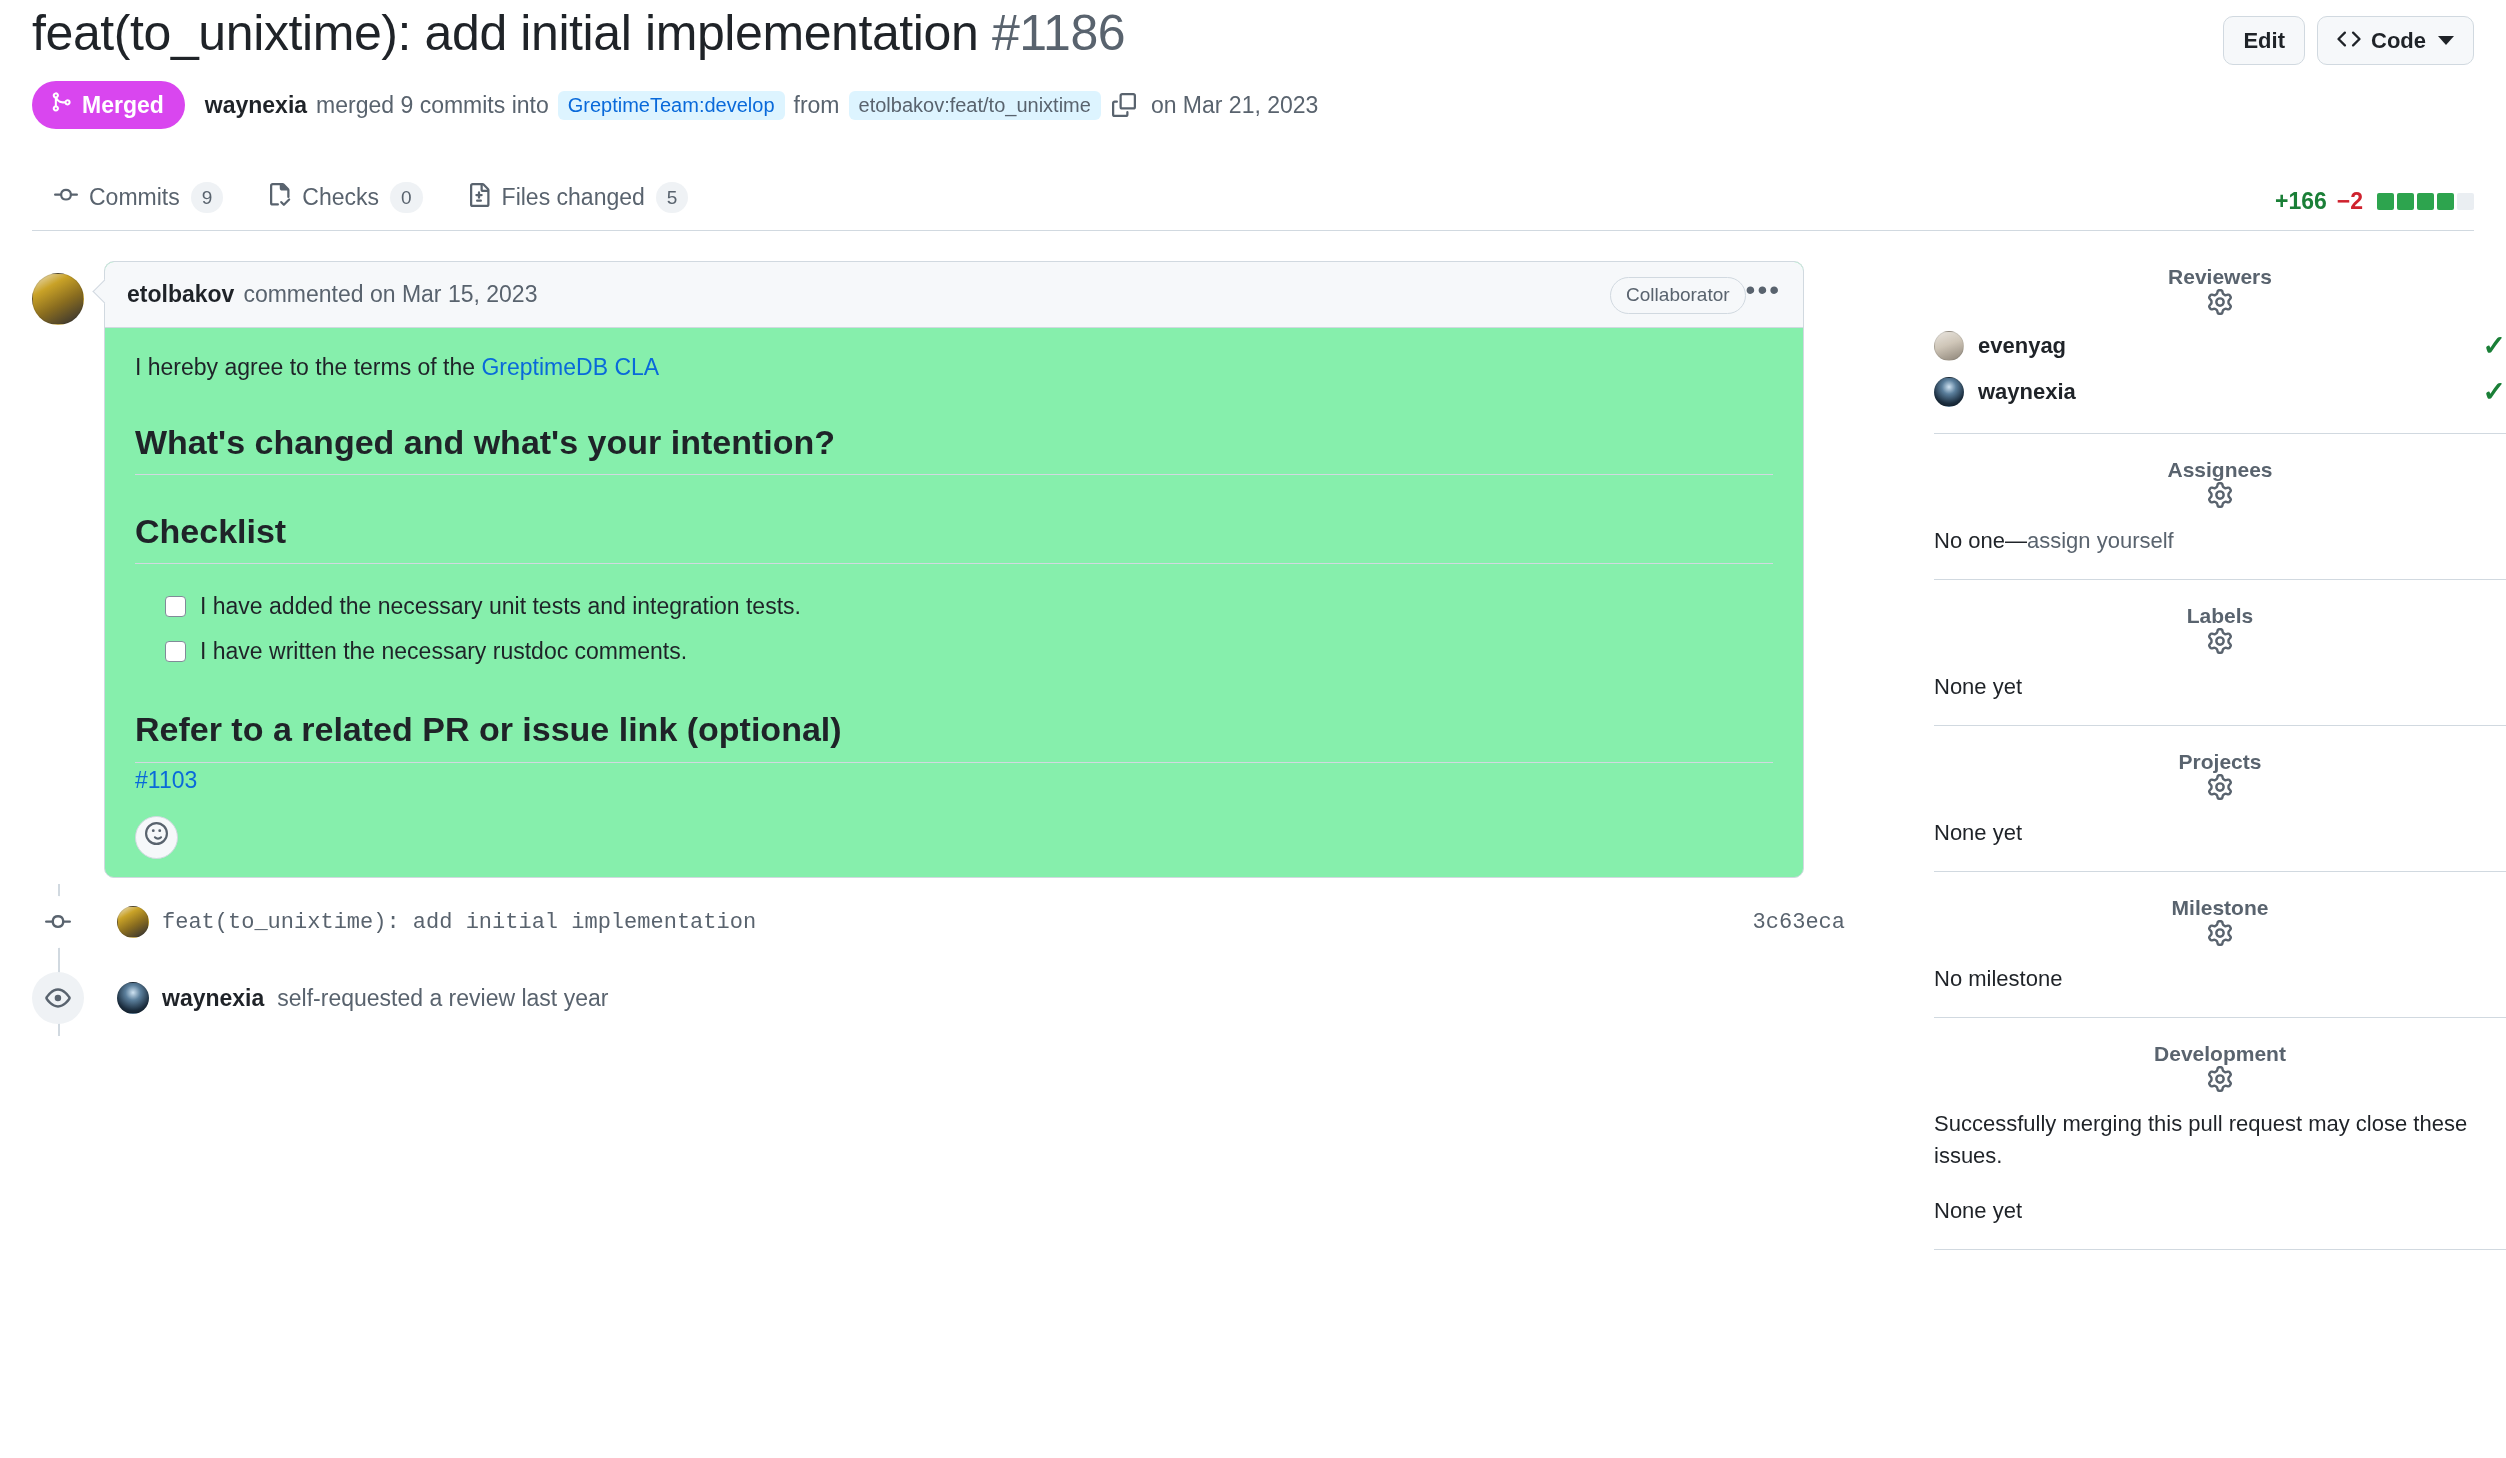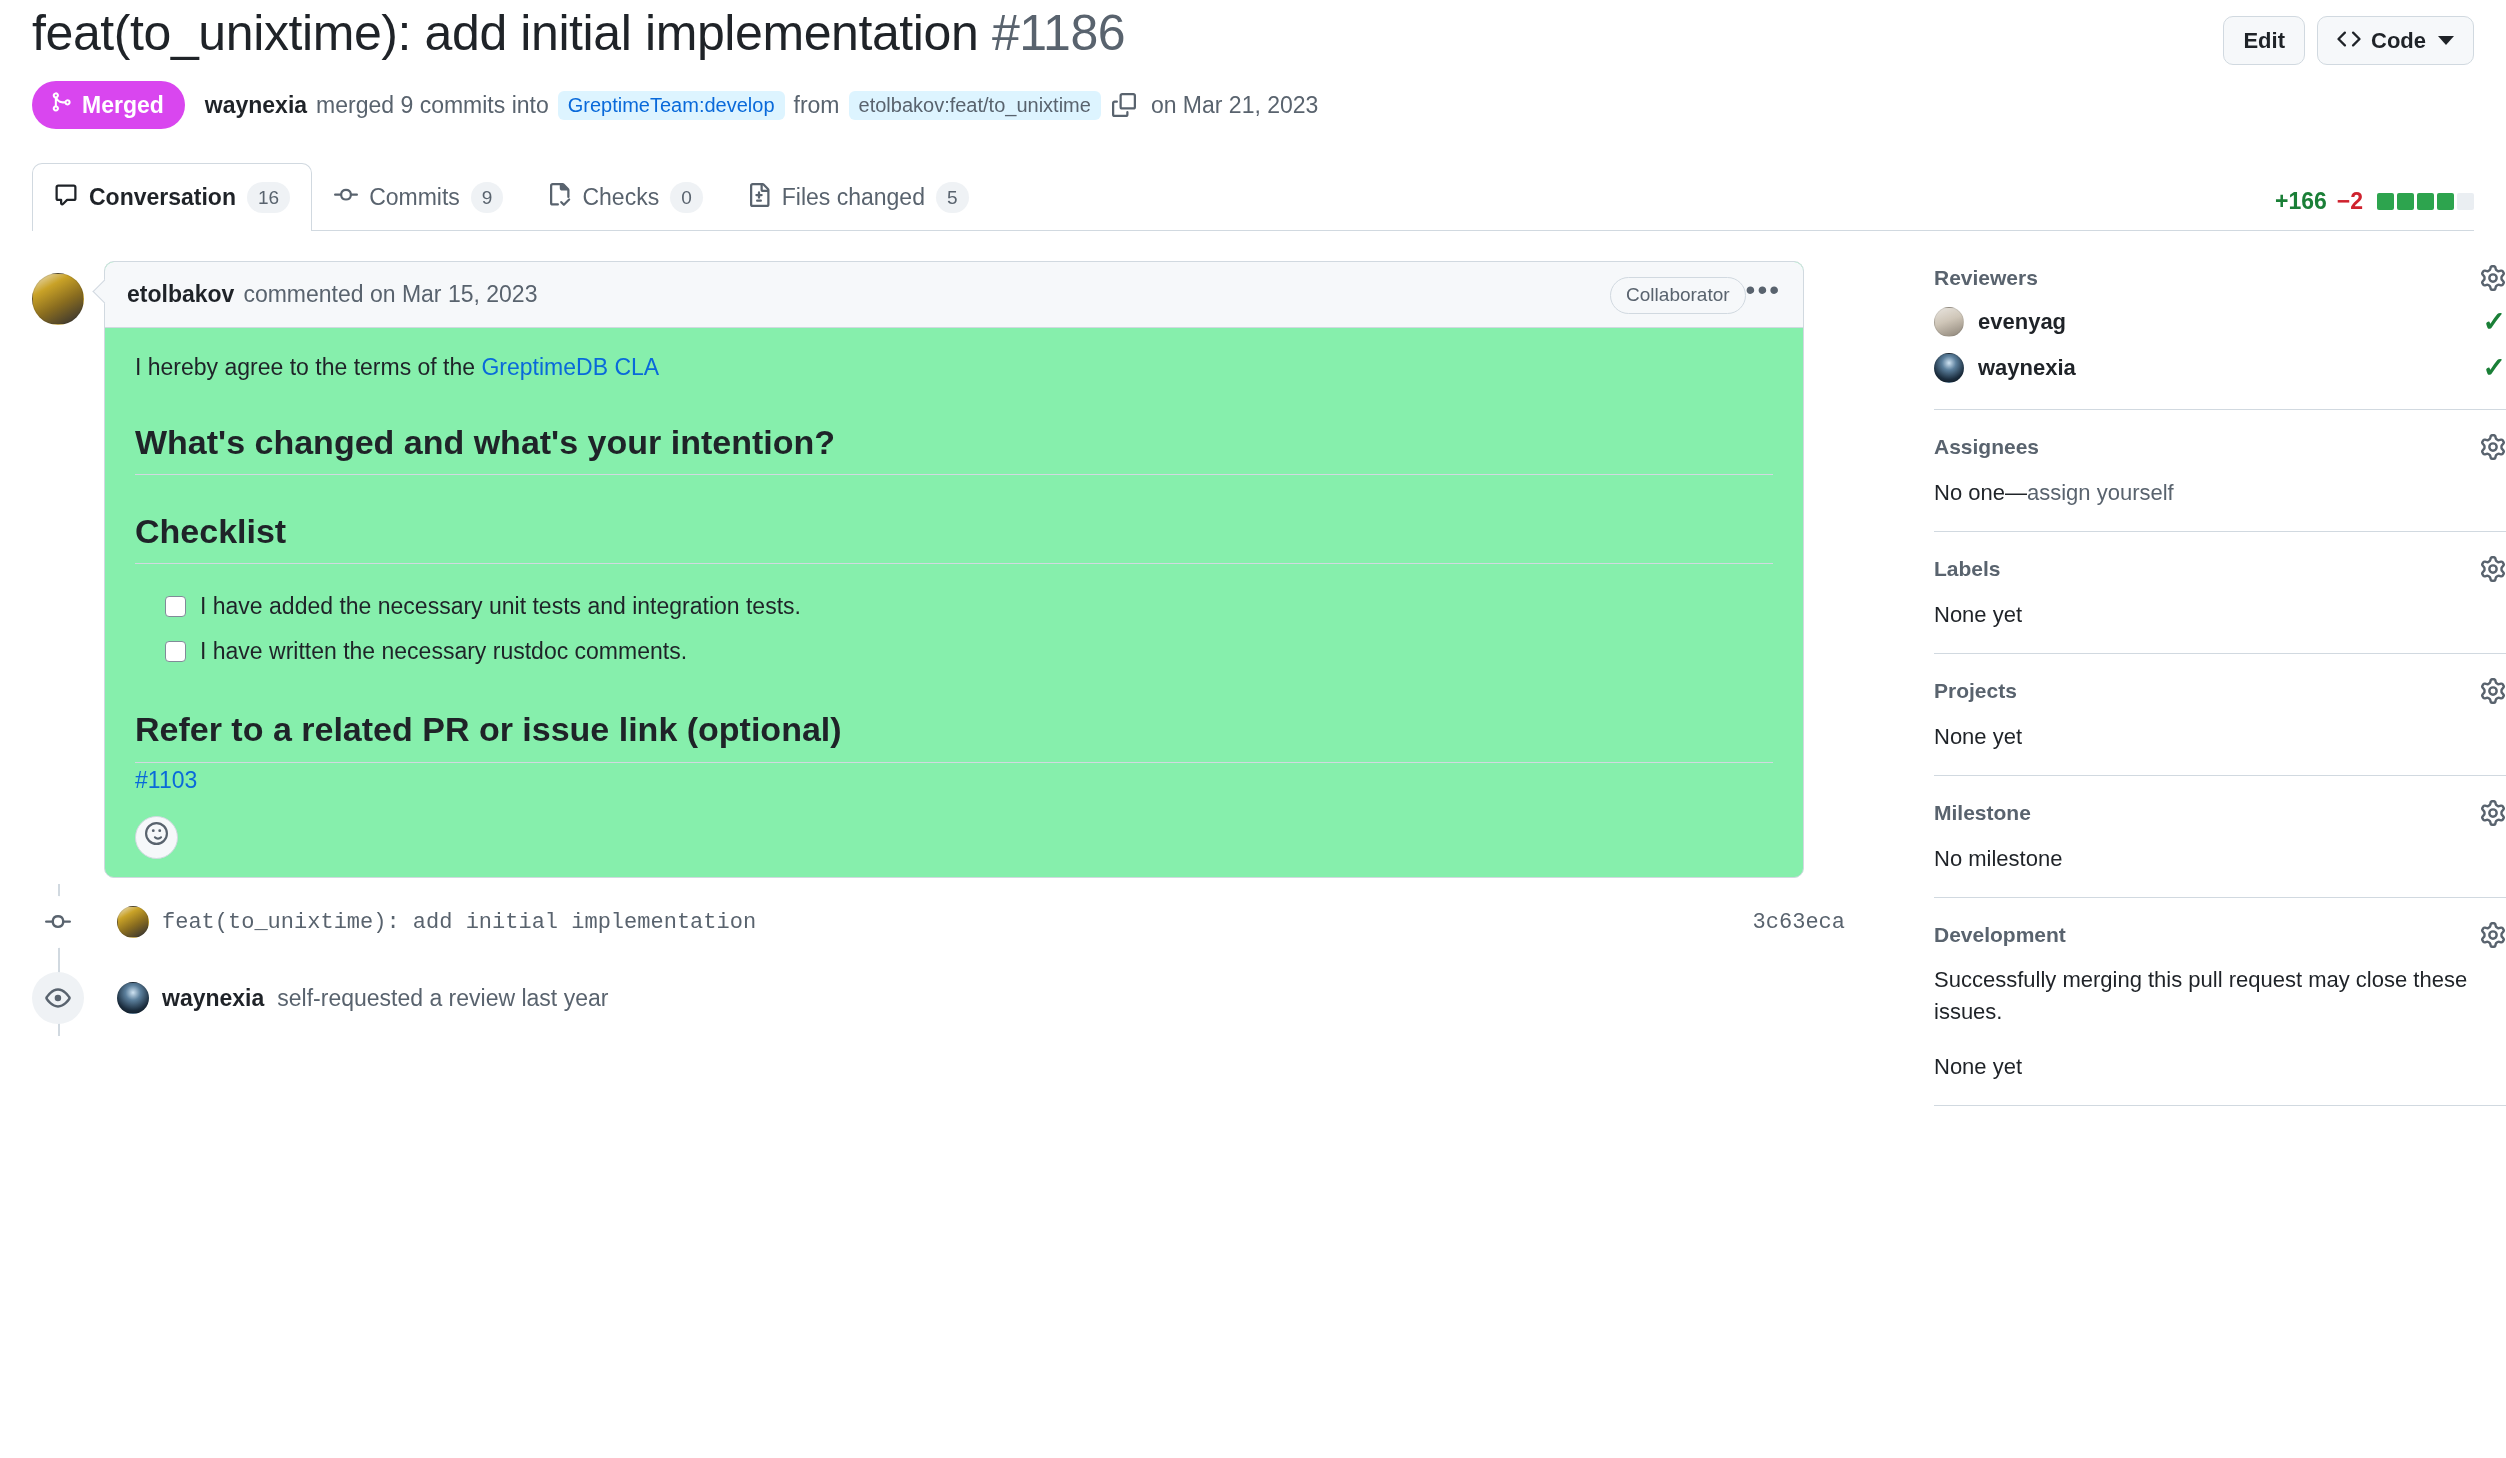--- a/index.html
+++ b/index.html
@@ -351,20 +351,21 @@
   .tl-actor { font-weight: 600; color: #1f2328; }
 
   
   .side-sec { padding: 0 0 22px 0; border-bottom: 1px solid #d1d9e0; margin-bottom: 24px; }
   .side-sec:last-child { border-bottom: 1px solid #d1d9e0; }
   .side-head {
     display: flex;
     align-items: center;
     justify-content: space-between;
     margin-bottom: 16px;
+    flex-direction: column;
   }
   .side-title { font-size: 21px; font-weight: 700; color: #59636e; }
   .gear { cursor: pointer; display: inline-flex; }
   .side-empty { font-size: 22px; color: #1f2328; line-height: 1.5; }
   .side-empty .muted-link { color: #59636e; }
   .reviewer-row {
     display: flex;
     align-items: center;
     gap: 14px;
     margin-bottom: 16px;
@@ -425,29 +426,20 @@
             <path d="M0 6.75C0 5.784.784 5 1.75 5h1.5a.75.75 0 0 1 0 1.5h-1.5a.25.25 0 0 0-.25.25v7.5c0 .138.112.25.25.25h7.5a.25.25 0 0 0 .25-.25v-1.5a.75.75 0 0 1 1.5 0v1.5A1.75 1.75 0 0 1 9.25 16h-7.5A1.75 1.75 0 0 1 0 14.25Z"></path>
             <path d="M5 1.75C5 .784 5.784 0 6.75 0h7.5C15.216 0 16 .784 16 1.75v7.5A1.75 1.75 0 0 1 14.25 11h-7.5A1.75 1.75 0 0 1 5 9.25Zm1.75-.25a.25.25 0 0 0-.25.25v7.5c0 .138.112.25.25.25h7.5a.25.25 0 0 0 .25-.25v-7.5a.25.25 0 0 0-.25-.25Z"></path>
           </svg>
       </span>
       <span>on Mar 21, 2023</span>
     </span>
   </div>
 
   <div class="tabbar">
 
-    <div class="tab active">
-      <span>
-        <svg width="24" height="24" viewBox="0 0 16 16" fill="#1f2328">
-            <path d="M1 2.75C1 1.784 1.784 1 2.75 1h10.5c.966 0 1.75.784 1.75 1.75v7.5A1.75 1.75 0 0 1 13.25 12H9.06l-2.573 2.573A1.458 1.458 0 0 1 4 13.543V12H2.75A1.75 1.75 0 0 1 1 10.25Zm1.75-.25a.25.25 0 0 0-.25.25v7.5c0 .138.112.25.25.25h2a.75.75 0 0 1 .75.75v2.19l2.72-2.72a.75.75 0 0 1 .53-.22h4.5a.25.25 0 0 0 .25-.25v-7.5a.25.25 0 0 0-.25-.25Z"></path>
-          </svg>
-      </span>
-      <span>Conversation</span>
-      <span class="counter">16</span>
-    </div>
 
     <div class="tab">
       <span>
         <svg width="24" height="24" viewBox="0 0 16 16" fill="#59636e">
             <path d="M11.93 8.5a4.002 4.002 0 0 1-7.86 0H.75a.75.75 0 0 1 0-1.5h3.32a4.002 4.002 0 0 1 7.86 0h3.32a.75.75 0 0 1 0 1.5Zm-1.43-.75a2.5 2.5 0 1 0-5 0 2.5 2.5 0 0 0 5 0Z"></path>
           </svg>
       </span>
       <span>Commits</span>
       <span class="counter">9</span>
     </div>

